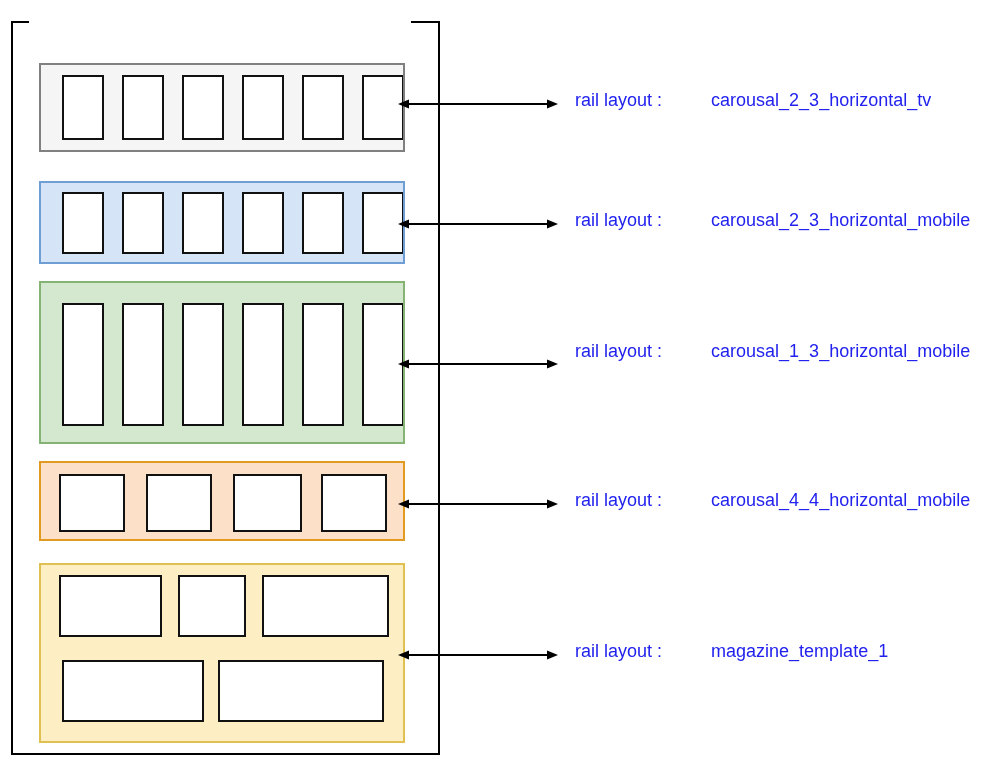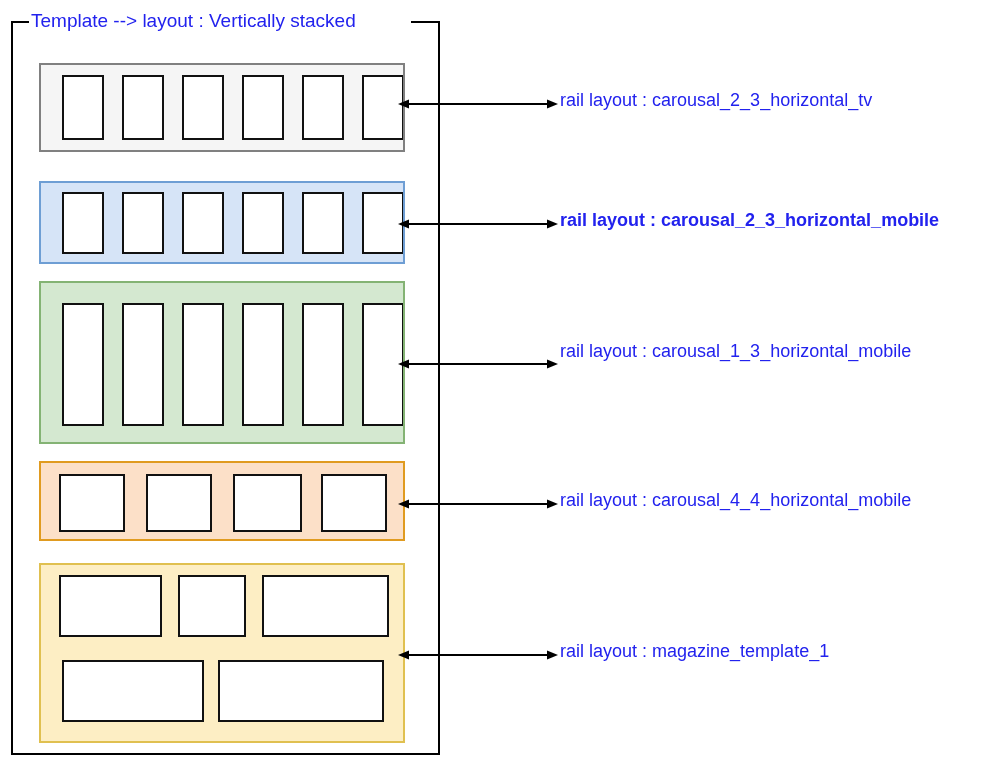--- a/index.html
+++ b/index.html
@@ -75,35 +75,34 @@
 
   .callout-label {
     position: absolute;
     left: 560px;
     color: #2222ee;
     font-size: 18px;
     line-height: 20px;
     white-space: nowrap;
     font-family: "Liberation Sans", sans-serif;
   }
-  .callout-label .lbl-key { color: #2222ee; }
-  .callout-label .lbl-val { color: #2222ee; }
+  .callout-label .lbl-key { color: #2222ee; margin-left: 15px; }
+  .callout-label .lbl-val { color: #2222ee; margin-left: 44px; }
 </style>
 </head>
 <body>
 
 <div id="canvas">
 
   <div class="frame-seg" id="frame-left"></div>
   <div class="frame-seg" id="frame-right"></div>
   <div class="frame-seg" id="frame-bottom"></div>
   <div class="frame-seg" id="frame-top-left"></div>
   <div class="frame-seg" id="frame-top-right"></div>
 
-  <div id="template-title">Template --&gt; layout : Vertically stacked</div>
 
   <div id="rails-layer">
       <div class="rail" style="left: 39px; top: 63px; width: 366px; height: 89px; background: rgb(245, 245, 245); border: 2px solid rgb(128, 128, 128);">
         <div class="rail-inner">
           <div class="card" style="left: 21px; top: 10px; width: 42px; height: 65px;"></div>
           <div class="card" style="left: 81px; top: 10px; width: 42px; height: 65px;"></div>
           <div class="card" style="left: 141px; top: 10px; width: 42px; height: 65px;"></div>
           <div class="card" style="left: 201px; top: 10px; width: 42px; height: 65px;"></div>
           <div class="card" style="left: 261px; top: 10px; width: 42px; height: 65px;"></div>
           <div class="card" style="left: 321px; top: 10px; width: 42px; height: 65px;"></div>
@@ -156,21 +155,21 @@
         </svg>
       </div>
       <div class="callout-label" style="top: 90px;"><span class="lbl-key">rail layout : </span><span class="lbl-val"> carousal_2_3_horizontal_tv</span></div>
       <div class="callout-arrow" style="top: 218px; width: 160px;">
         <svg width="160" height="12" viewBox="0 0 160 12">
           <line x1="7" y1="6" x2="153" y2="6" stroke="#000000" stroke-width="1.8"></line>
           <polygon points="0,6 11,1.5 11,10.5" fill="#000000"></polygon>
           <polygon points="160,6 149,1.5 149,10.5" fill="#000000"></polygon>
         </svg>
       </div>
-      <div class="callout-label" style="top: 210px; font-weight: bold;"><span class="lbl-key">rail layout : </span><span class="lbl-val"> carousal_2_3_horizontal_mobile</span></div>
+      <div class="callout-label" style="top: 210px;"><span class="lbl-key">rail layout : </span><span class="lbl-val"> carousal_2_3_horizontal_mobile</span></div>
       <div class="callout-arrow" style="top: 358px; width: 160px;">
         <svg width="160" height="12" viewBox="0 0 160 12">
           <line x1="7" y1="6" x2="153" y2="6" stroke="#000000" stroke-width="1.8"></line>
           <polygon points="0,6 11,1.5 11,10.5" fill="#000000"></polygon>
           <polygon points="160,6 149,1.5 149,10.5" fill="#000000"></polygon>
         </svg>
       </div>
       <div class="callout-label" style="top: 341px;"><span class="lbl-key">rail layout : </span><span class="lbl-val"> carousal_1_3_horizontal_mobile</span></div>
       <div class="callout-arrow" style="top: 498px; width: 160px;">
         <svg width="160" height="12" viewBox="0 0 160 12">

